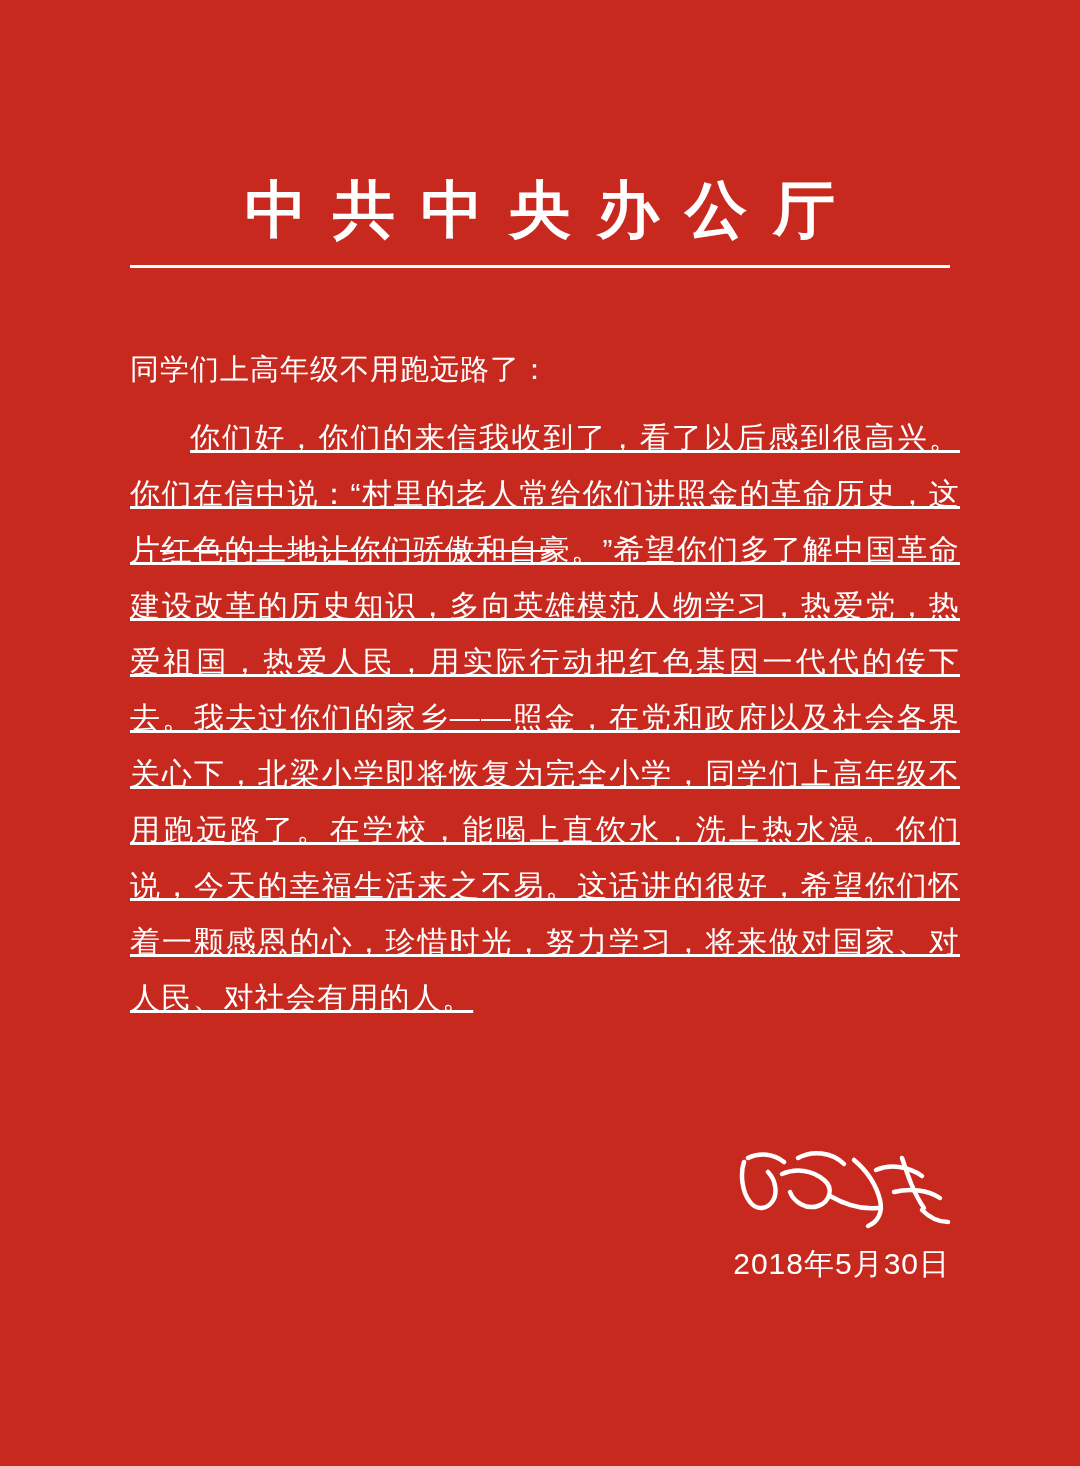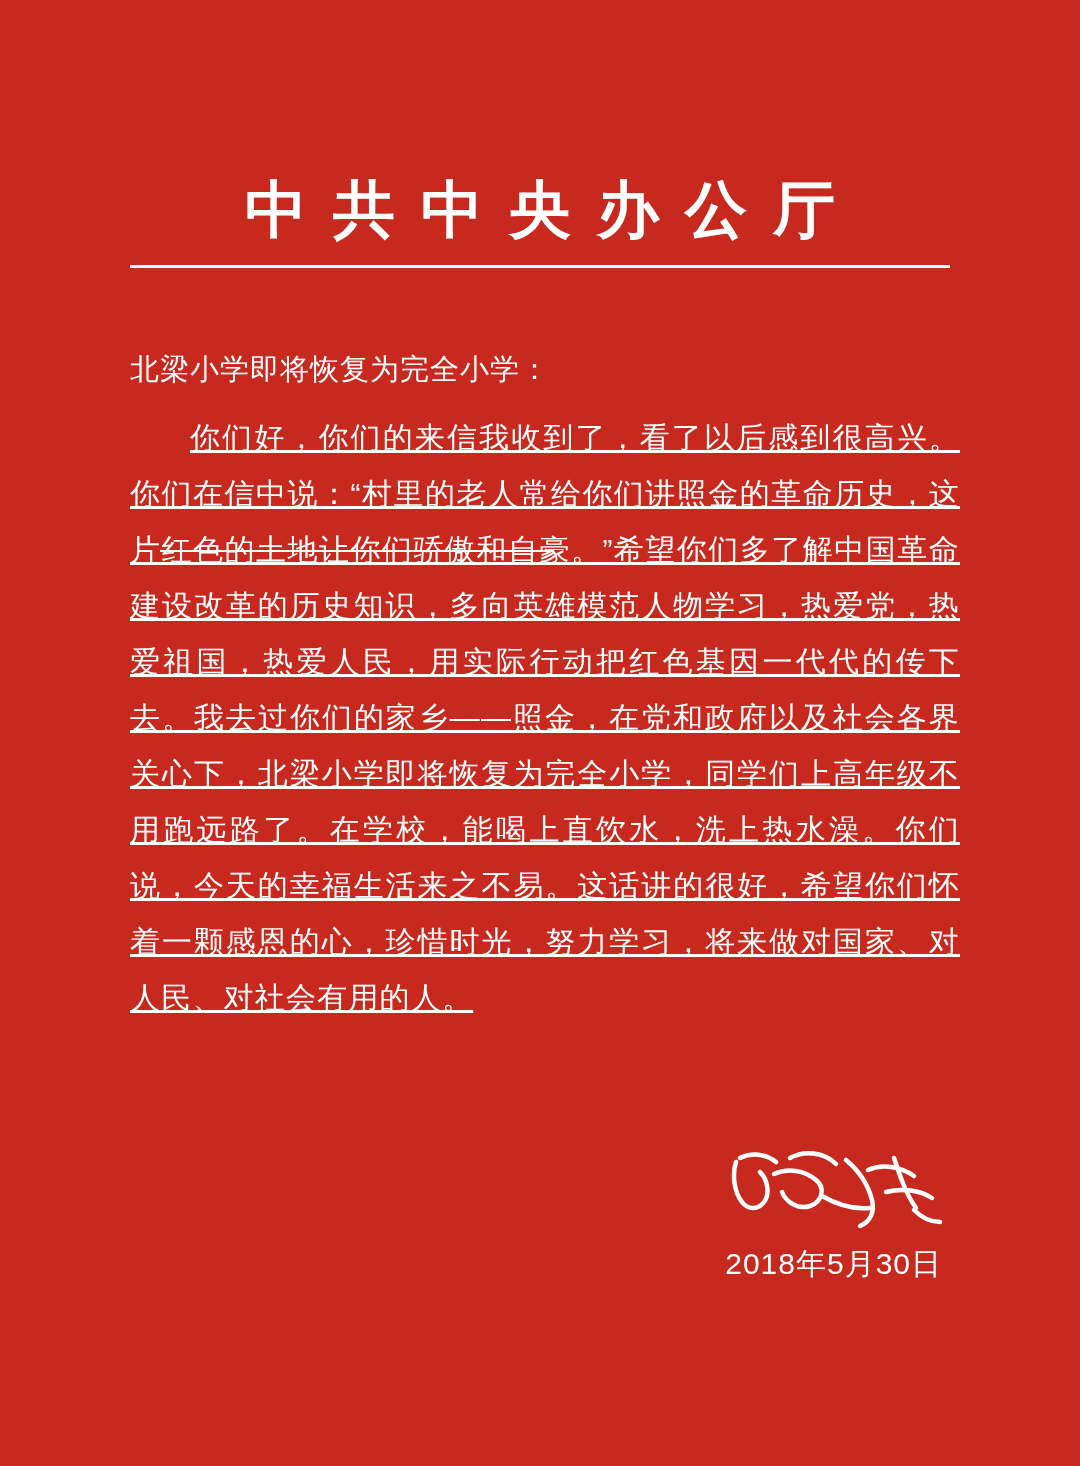--- a/index.html
+++ b/index.html
@@ -84,21 +84,21 @@
     left: 160px;
     top: 550px;
     width: 390px;
     height: 2px;
     background: #ffffff;
   }
 
   
   .signature-block {
     position: absolute;
-    right: 132px;
+    right: 124px;
     top: 1140px;
     width: 420px;
     text-align: right;
   }
   .signature-mark {
     height: 96px;
     position: relative;
     margin-bottom: 8px;
   }
   .signature-mark svg {
@@ -116,21 +116,21 @@
 <body>
 
 <div class="page">
 
   <div class="letterhead">
     <div class="letterhead-title">中共中央办公厅</div>
     <div class="letterhead-rule"></div>
   </div>
 
   <div class="letter-body">
-    <div class="salutation">北梁小学即将恢复为完全小学：</div>
+    <div class="salutation">同学们上高年级不用跑远路了：</div>
 
     <p class="paragraph indent">你们好，你们的来信我收到了，看了以后感到很高兴。你们在信中说：“村里的老人常给你们讲照金的革命历史，这片红色的土地让你们骄傲和自豪。”希望你们多了解中国革命建设改革的历史知识，多向英雄模范人物学习，热爱党，热爱祖国，热爱人民，用实际行动把红色基因一代代的传下去。我去过你们的家乡——照金，在党和政府以及社会各界关心下，北梁小学即将恢复为完全小学，同学们上高年级不用跑远路了。在学校，能喝上直饮水，洗上热水澡。你们说，今天的幸福生活来之不易。这话讲的很好，希望你们怀着一颗感恩的心，珍惜时光，努力学习，将来做对国家、对人民、对社会有用的人。</p>
 
   </div>
 
   <div class="underline-mark"></div>
 
   <div class="signature-block">
     <div class="signature-mark">
       <svg width="230" height="96" viewBox="0 0 230 96" aria-hidden="true">

